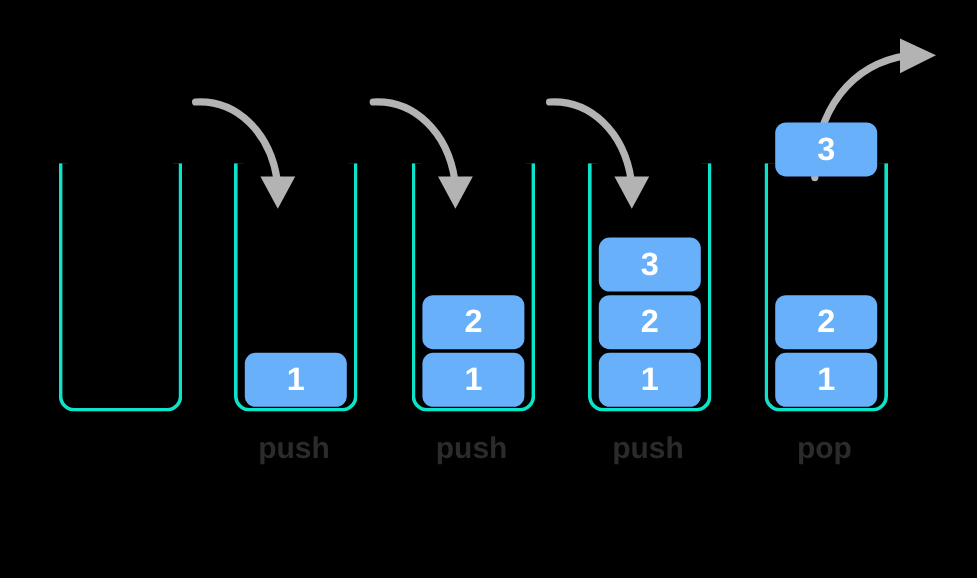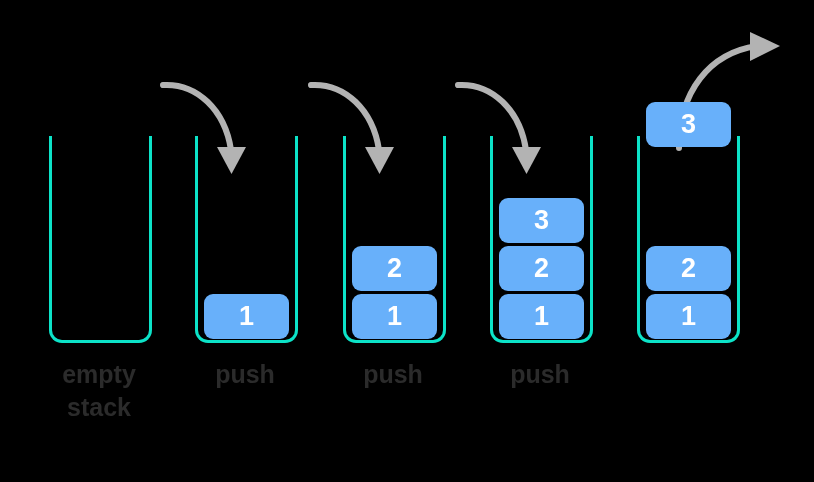--- a/index.html
+++ b/index.html
@@ -89,22 +89,20 @@
     white-space: pre-line;
   }
 </style>
 </head>
 <body>
 
 <div id="diagram" style="background: rgb(0, 0, 0); --rail: #0ce3c8; --block: #68b0fa; --label: #2b2b2b;">
     <div class="stage" style="left: 25px;">
       <div class="container-shape"></div>
       <div class="blocks"></div>
-      <div class="caption">empty
-stack</div>
     </div>
     <div class="stage" style="left: 171px;">
       <svg class="arrow-svg" viewBox="0 0 200 190" style="left: -14px; top: 58px;">
         <path d="M 6 27 C 40 25, 68 52, 74 92" stroke="#b3b3b3" stroke-width="6" fill="none" stroke-linecap="round"></path>
         <path d="M 60 89 L 89 89 L 74.5 116 Z" fill="#b3b3b3"></path>
       </svg>
       <div class="container-shape"></div>
       <div class="blocks">
         <div class="block" style="top: 158px;">
           <span class="block-label">1</span>
@@ -157,14 +155,15 @@
         <div class="block" style="top: 158px;">
           <span class="block-label">1</span>
         </div>
         <div class="block" style="top: 110px;">
           <span class="block-label">2</span>
         </div>
         <div class="block" style="top: -34px;">
           <span class="block-label">3</span>
         </div>
       </div>
+      <div class="caption">pop</div>
     </div>
   </div>
 
 </body></html>

